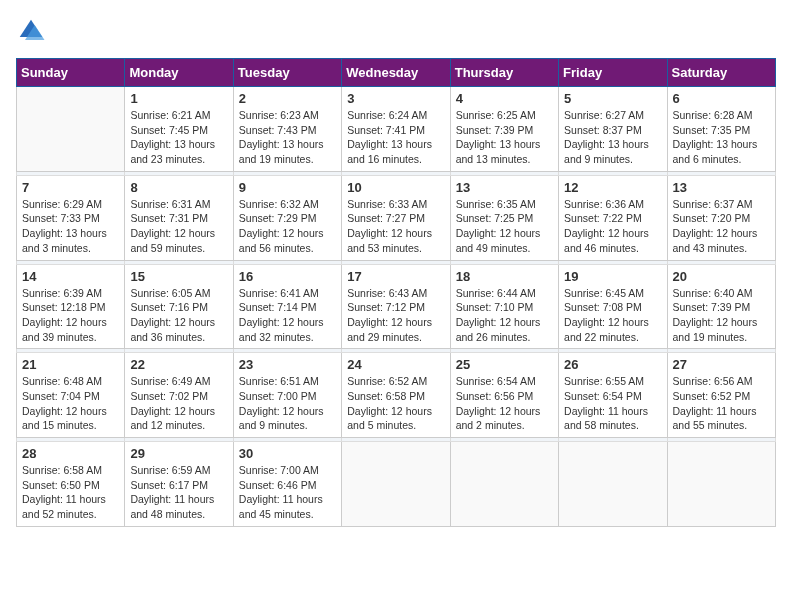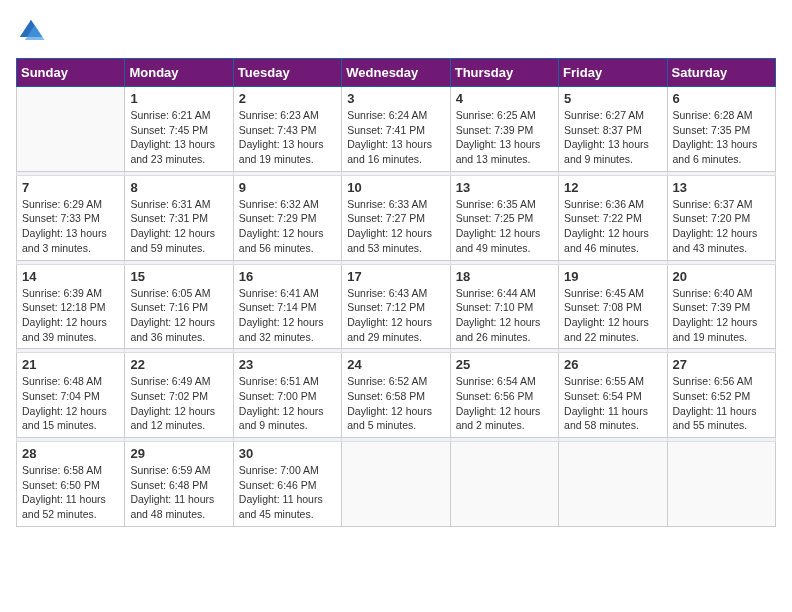--- a/index.html
+++ b/index.html
@@ -280,21 +280,21 @@
         <td></td>
         <td></td>
       </tr>
       <tr>
         <td>
           <span class="day-number">28</span>
           <div class="day-info"><span>Sunrise: 6:58 AM</span><br><span>Sunset: 6:50 PM</span><br><span>Daylight: 11 hours and 52 minutes.</span></div>
         </td>
         <td>
           <span class="day-number">29</span>
-          <div class="day-info"><span>Sunrise: 6:59 AM</span><br><span>Sunset: 6:48 PM</span><br><span>Daylight: 11 hours and 48 minutes.</span></div>
+          <div class="day-info"><span>Sunrise: 6:59 AM</span><br><span>Sunset: 6:17 PM</span><br><span>Daylight: 11 hours and 48 minutes.</span></div>
         </td>
         <td>
           <span class="day-number">30</span>
           <div class="day-info"><span>Sunrise: 7:00 AM</span><br><span>Sunset: 6:46 PM</span><br><span>Daylight: 11 hours and 45 minutes.</span></div>
         </td>
         <td class="empty-cell"></td>
         <td class="empty-cell"></td>
         <td class="empty-cell"></td>
         <td class="empty-cell"></td>
       </tr>

